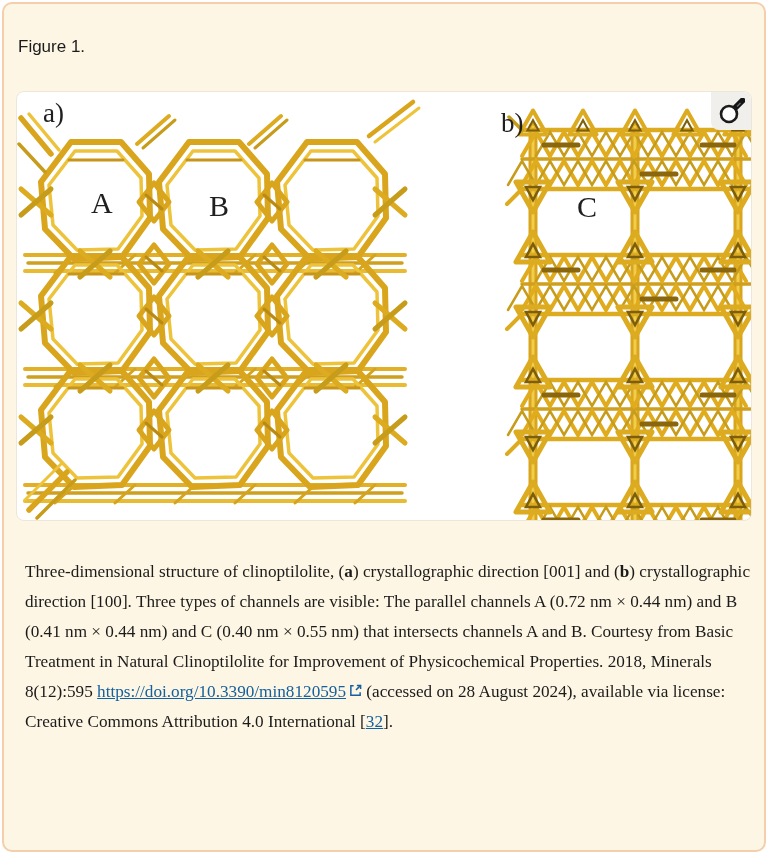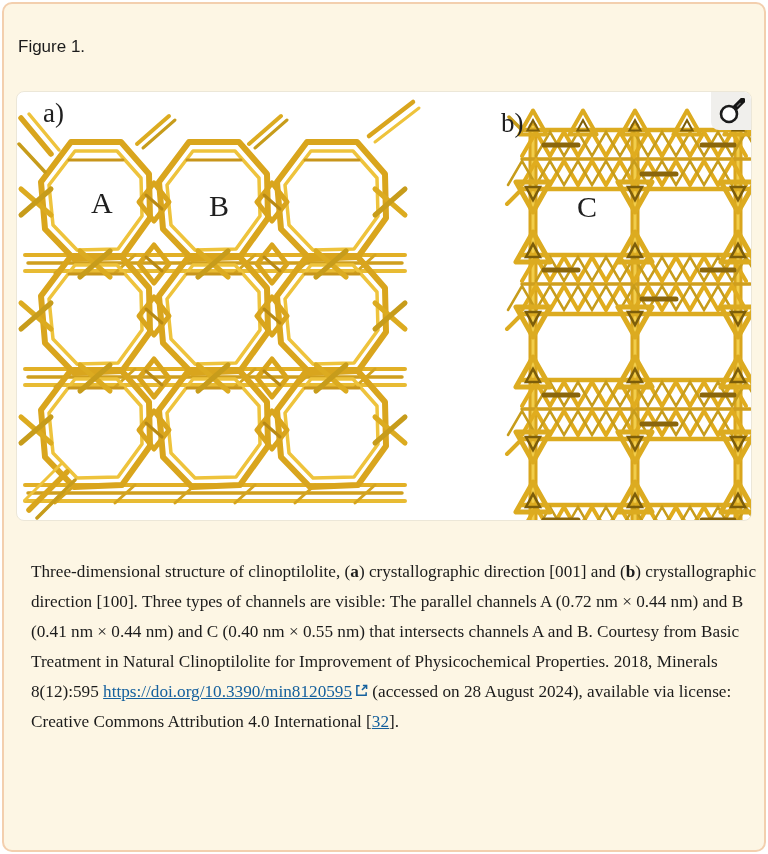--- a/index.html
+++ b/index.html
@@ -38,21 +38,21 @@
     border-radius:0 7px 0 8px;
     display:flex;align-items:center;justify-content:center;
   }
   .open-row{text-align:right;margin-top:35px;height:20px;}
   .open-link{
     font-size:16px;color:#15609d;text-decoration:underline;cursor:pointer;
   }
   .caption{
     font-family:"Liberation Serif","DejaVu Serif",serif;
     font-size:17.2px;line-height:30px;color:#1b1b1b;
-    margin:36px 0 0 15px;width:736px;text-align:left;
+    margin:36px 0 0 9px;width:736px;text-align:left;
   }
   .cap-bold{font-weight:bold;}
   .cap-link{color:#15609d;text-decoration:underline;cursor:pointer;}
   .ext-icon-wrap{display:inline-block;vertical-align:baseline;margin-left:3px;}
 </style>
 </head>
 <body>
 
 <div class="page-card">
 

